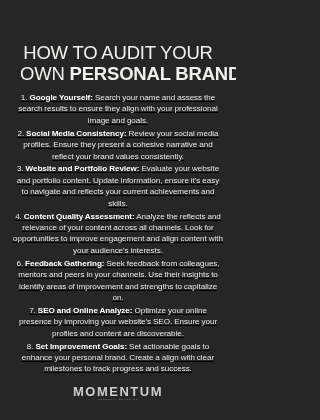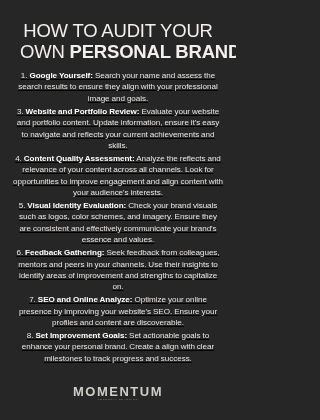--- a/index.html
+++ b/index.html
@@ -32,20 +32,21 @@
   }
   .title-line {
     color: #f2f0ed;
     font-size: 18.5px;
     line-height: 21px;
     letter-spacing: -0.2px;
     white-space: nowrap;
   }
   .title-line-1 {
     font-weight: 400;
+    margin-top: 22px;
   }
   .title-line-2 {
     font-weight: 400;
     margin-left: 12px;
   }
   .title-strong {
     font-weight: 700;
   }
   .list-block {
     width: 100%;
@@ -106,26 +107,26 @@
 
   <div class="title-block">
     <div class="title-line title-line-1">HOW TO AUDIT YOUR</div>
     <div class="title-line title-line-2"><span>OWN </span><span class="title-strong">PERSONAL BRAND</span></div>
   </div>
 
   <div class="list-block">
 
     <p class="item"><span class="num">1.</span> <span class="term">Google Yourself:</span> <span class="body">Search your name and assess the search results to ensure they align with your professional image and goals.</span></p>
 
+    <p class="item"><span class="num">2.</span> <span class="term">Social Media Consistency:</span> <span class="body">Review your social media profiles. Ensure they present a cohesive narrative and reflect your brand values consistently.</span></p>
 
     <p class="item"><span class="num">3.</span> <span class="term">Website and Portfolio Review:</span> <span class="body">Evaluate your website and portfolio content. Update information, ensure it's easy to navigate and reflects your current achievements and skills.</span></p>
 
     <p class="item"><span class="num">4.</span> <span class="term">Content Quality Assessment:</span> <span class="body">Analyze the reflects and relevance of your content across all channels. Look for opportunities to improve engagement and align content with your audience's interests.</span></p>
 
-    <p class="item"><span class="num">5.</span> <span class="term">Visual Identity Evaluation:</span> <span class="body">Check your brand visuals such as logos, color schemes, and imagery. Ensure they are consistent and effectively communicate your brand's essence and values.</span></p>
 
     <p class="item"><span class="num">6.</span> <span class="term">Feedback Gathering:</span> <span class="body">Seek feedback from colleagues, mentors and peers in your channels. Use their insights to identify areas of improvement and strengths to capitalize on.</span></p>
 
     <p class="item"><span class="num">7.</span> <span class="term">SEO and Online Analyze:</span> <span class="body">Optimize your online presence by improving your website's SEO. Ensure your profiles and content are discoverable.</span></p>
 
     <p class="item"><span class="num">8.</span> <span class="term">Set Improvement Goals:</span> <span class="body">Set actionable goals to enhance your personal brand. Create a align with clear milestones to track progress and success.</span></p>
 
   </div>
 
   <div class="footer">

